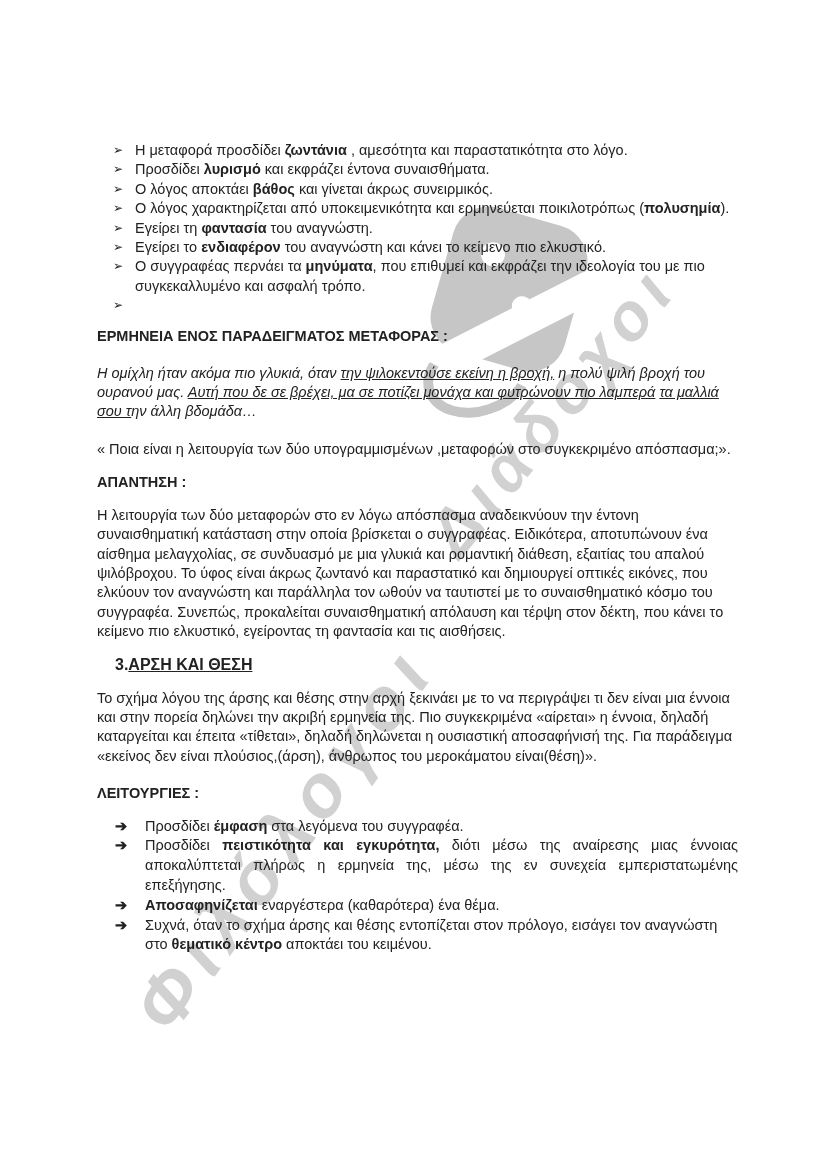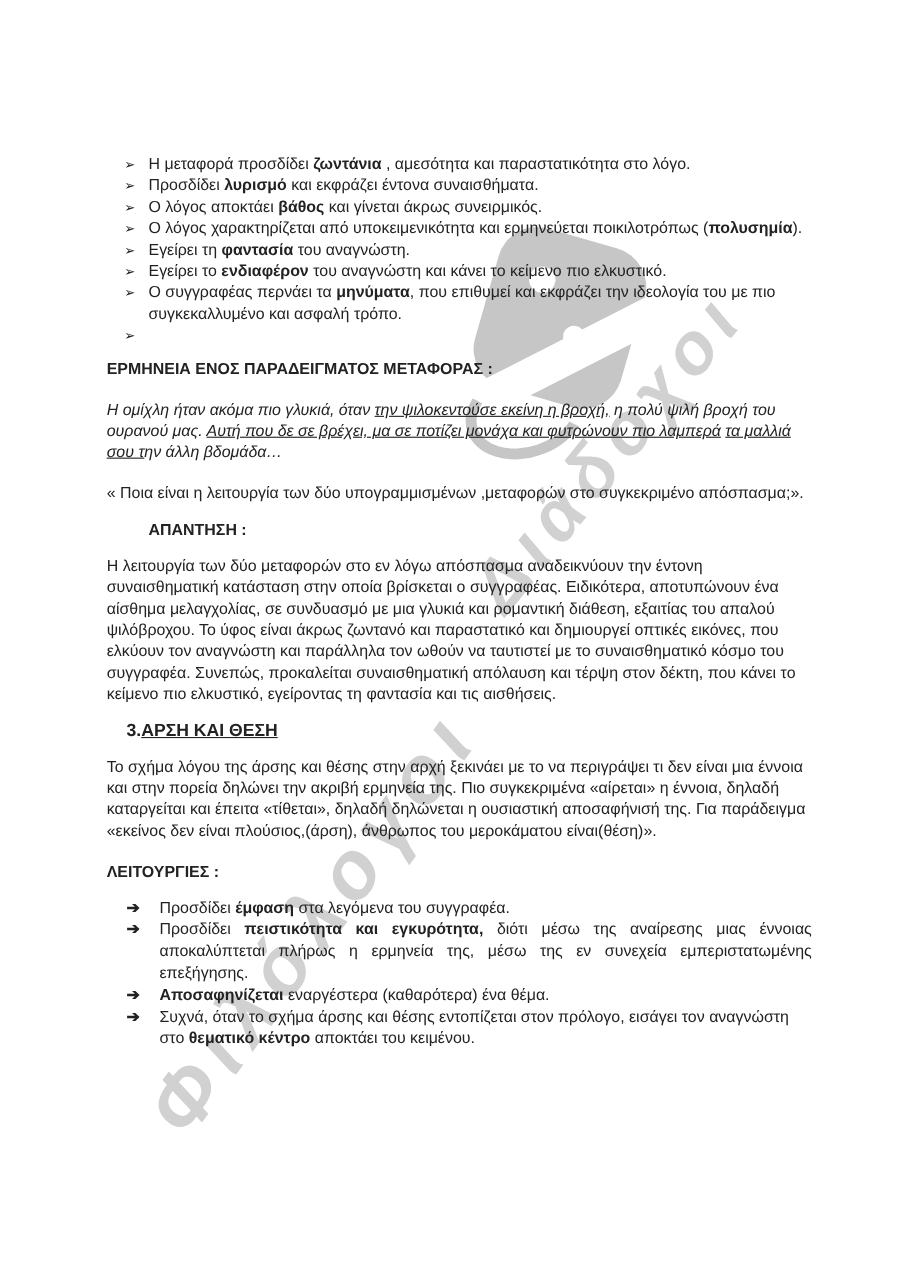--- a/index.html
+++ b/index.html
@@ -30,21 +30,21 @@
   .u{text-decoration:underline;}
   ul{list-style:none;}
   .chevron-list{margin-left:16px;}
   .chevron-list li{position:relative;padding-left:22px;}
   .chevron-list .marker{position:absolute;left:0;top:0;font-size:12px;}
   h2{font-size:14.5px;font-weight:700;}
   .h-example{margin-top:31px;}
   .excerpt{margin-top:17px;}
   .q-intro{margin-top:9px;}
   .q-text{margin-top:18px;}
-  .h-answer{margin-top:14px;margin-left:38px;}
+  .h-answer{margin-top:14px;}
   .answer{margin-top:13px;}
   .h-arsi{margin-top:13px;margin-left:18px;font-size:16px;line-height:20px;}
   .h-arsi .title{text-decoration:underline;margin-left:0;}
   .arsi-body{margin-top:14px;}
   .h-functions{margin-top:18px;}
   .arrow-list{margin-top:13px;margin-left:18px;line-height:19.8px;}
   .arrow-list li{position:relative;padding-left:30px;}
   .arrow-list .marker{position:absolute;left:0;top:0;font-weight:700;}
   .arrow-list .justify{display:block;text-align:justify;}
 </style>

